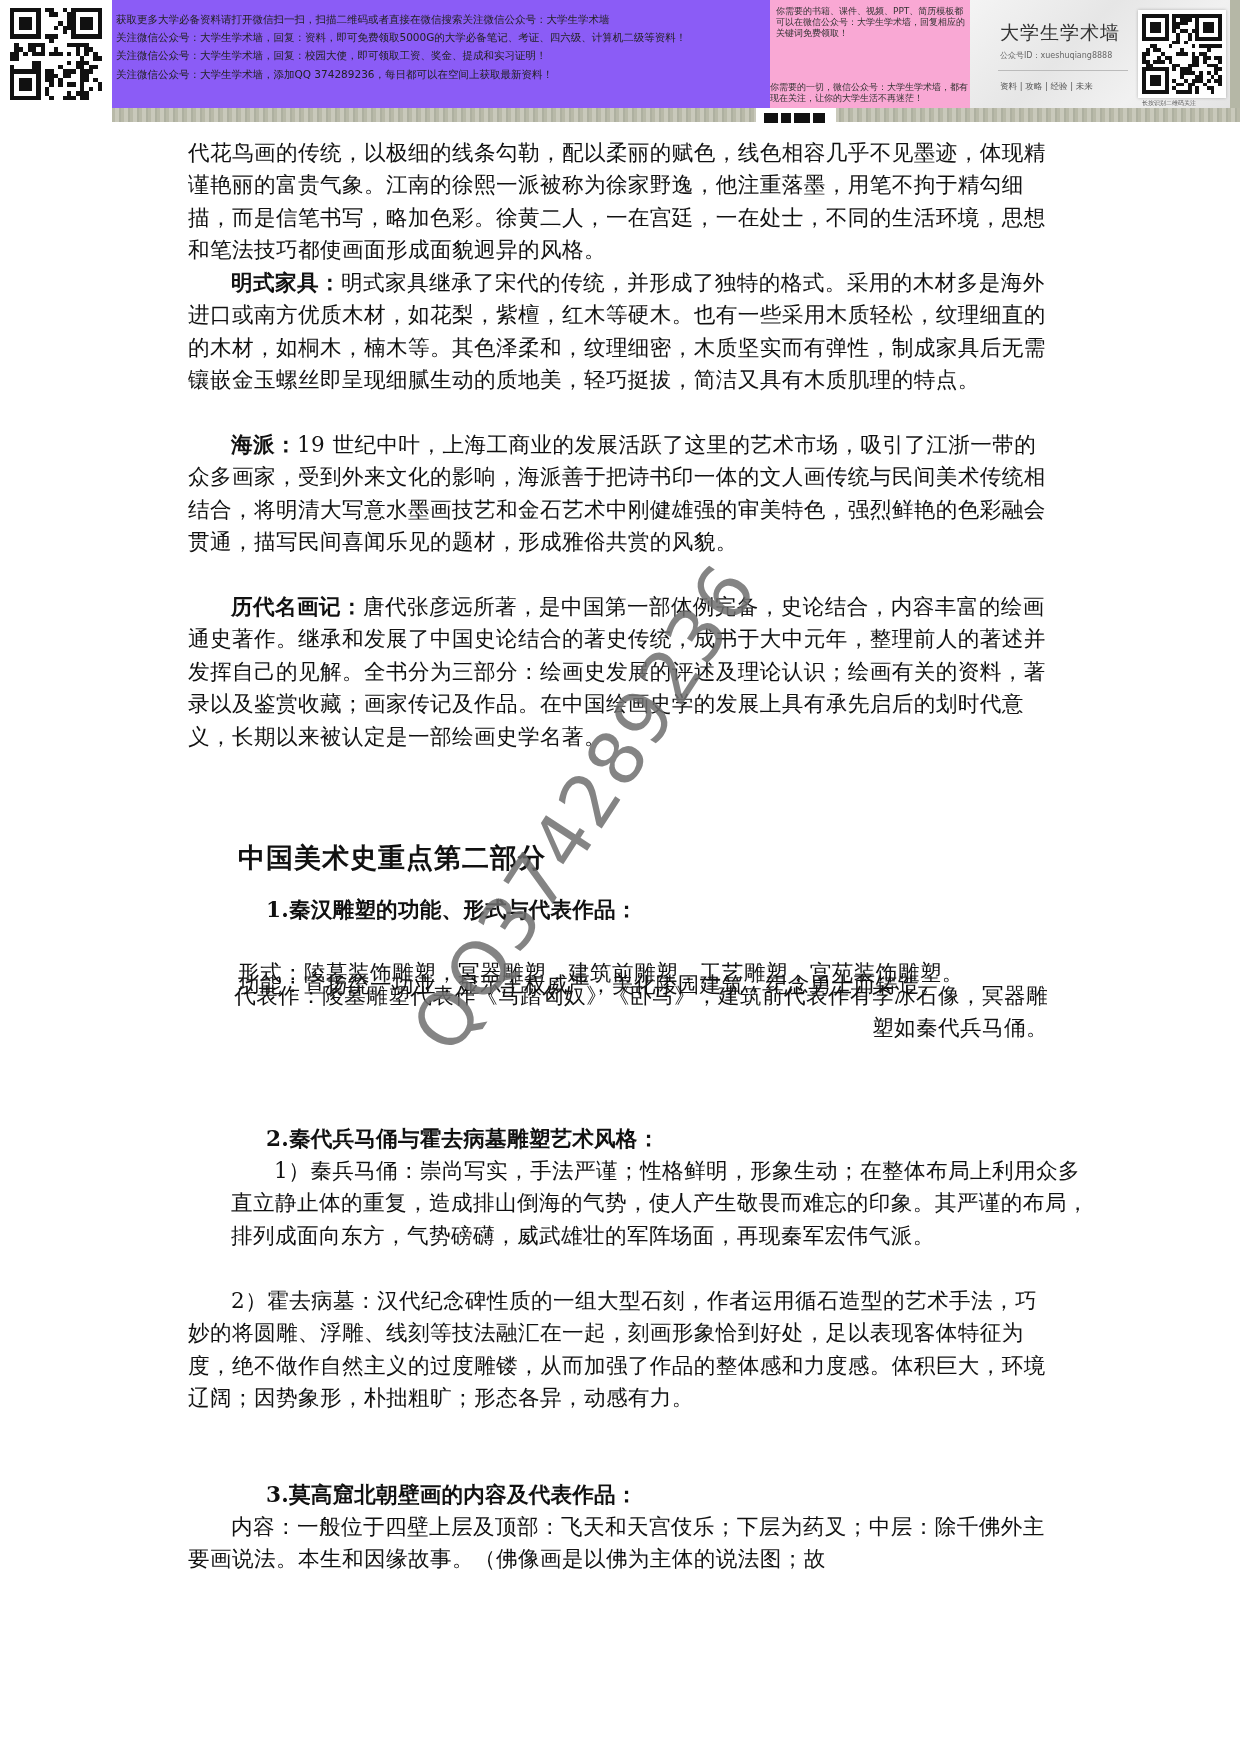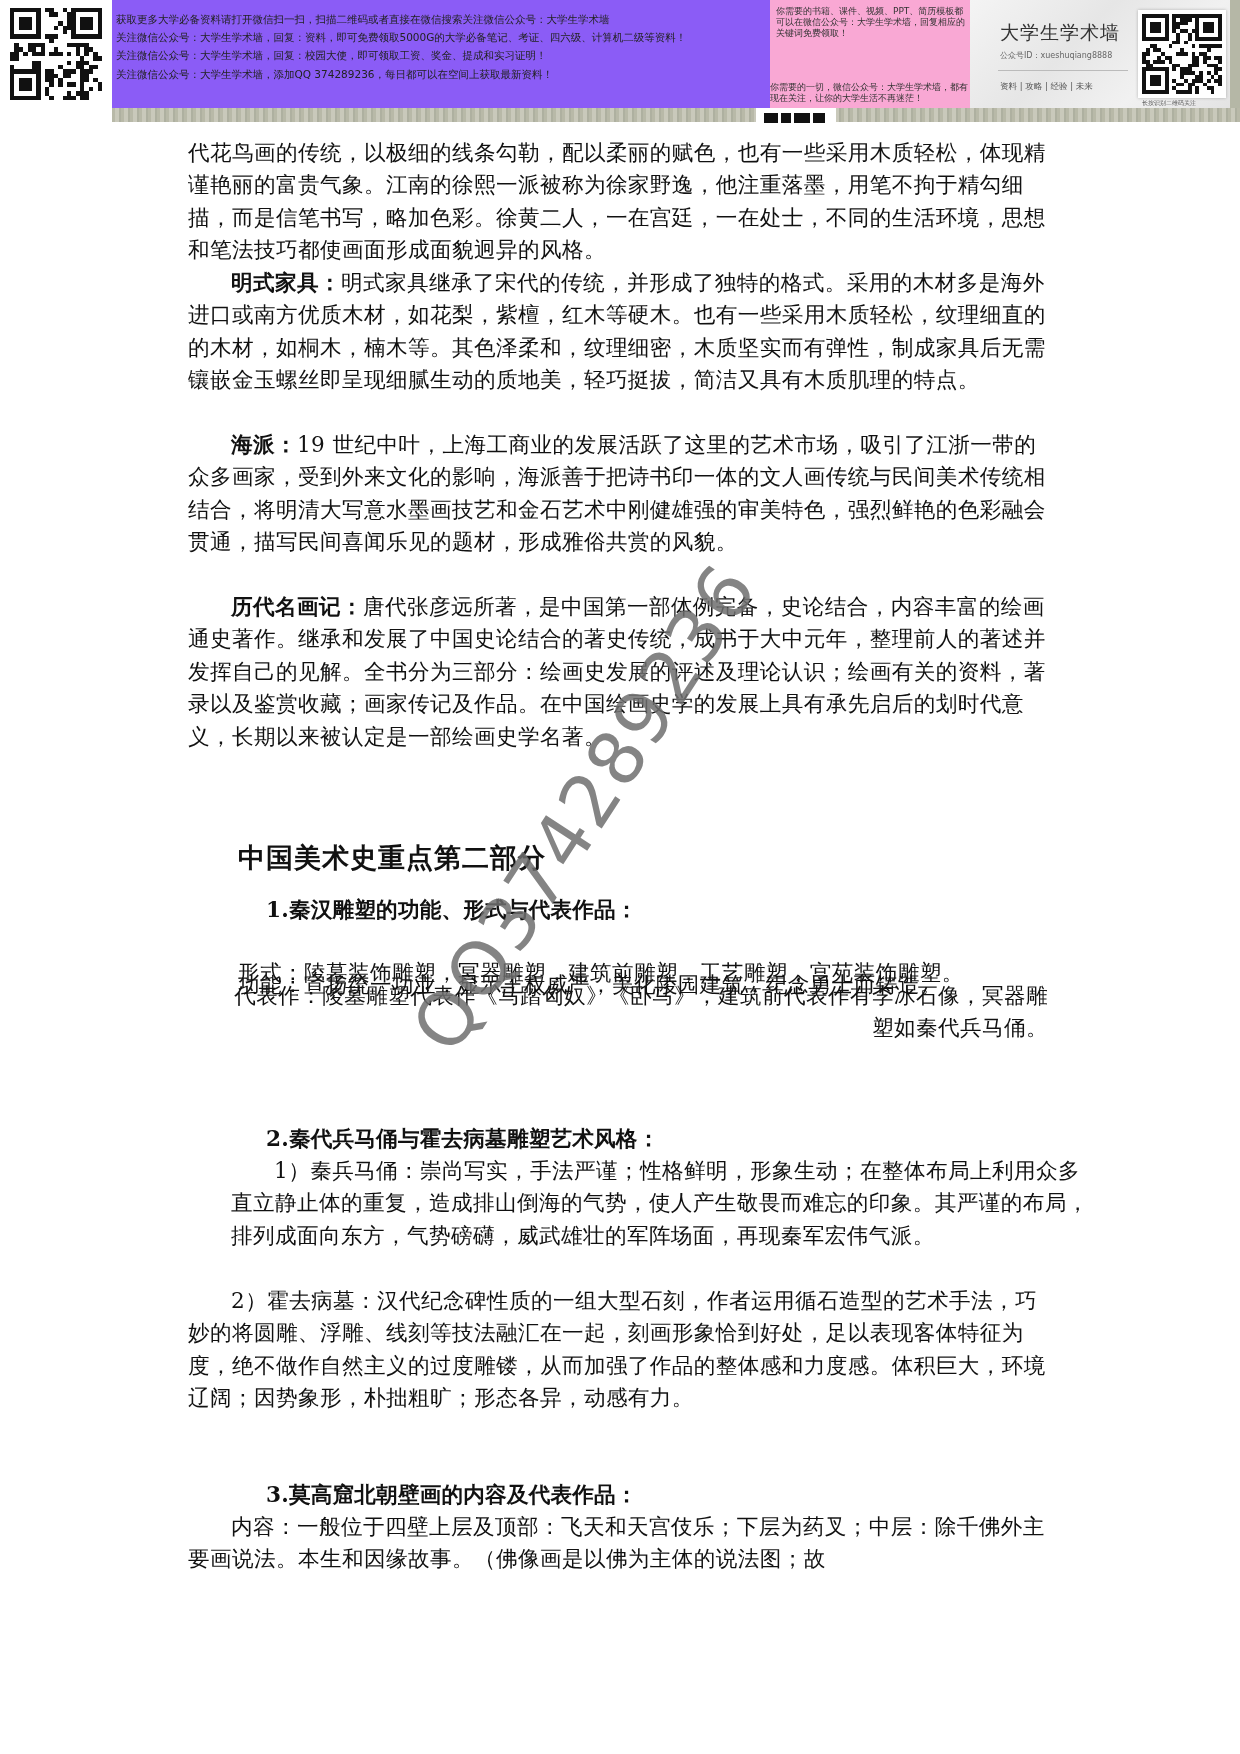--- a/index.html
+++ b/index.html
@@ -982,21 +982,21 @@
   </div>
   <div class="banner-edge"></div>
   <div class="banner-strip"></div>
   <div class="banner-strip-gap"></div>
   <div class="banner-mark">
     <span style="width:14px"></span><span style="width:10px"></span><span style="width:16px"></span><span style="width:12px"></span>
   </div>
 </div>
 
 <div class="doc">
-  <p class="p" style="top:137px;">代花鸟画的传统，以极细的线条勾勒，配以柔丽的赋色，也有一些采用木质轻松，体现精谨艳丽的富贵气象。江南的徐熙一派被称为徐家野逸，他注重落墨，用笔不拘于精勾细描，而是信笔书写，略加色彩。徐黄二人，一在宫廷，一在处士，不同的生活环境，思想和笔法技巧都使画面形成面貌迥异的风格。</p>
+  <p class="p" style="top:137px;">代花鸟画的传统，以极细的线条勾勒，配以柔丽的赋色，线色相容几乎不见墨迹，体现精谨艳丽的富贵气象。江南的徐熙一派被称为徐家野逸，他注重落墨，用笔不拘于精勾细描，而是信笔书写，略加色彩。徐黄二人，一在宫廷，一在处士，不同的生活环境，思想和笔法技巧都使画面形成面貌迥异的风格。</p>
 
   <p class="p ind" style="top:267px;"><span class="b">明式家具：</span><span>明式家具继承了宋代的传统，并形成了独特的格式。采用的木材多是海外进口或南方优质木材，如花梨，紫檀，红木等硬木。也有一些采用木质轻松，纹理细直的的木材，如桐木，楠木等。其色泽柔和，纹理细密，木质坚实而有弹性，制成家具后无需镶嵌金玉螺丝即呈现细腻生动的质地美，轻巧挺拔，简洁又具有木质肌理的特点。</span></p>
 
   <p class="p ind" style="top:429px;"><span class="b">海派：</span><span>19 世纪中叶，上海工商业的发展活跃了这里的艺术市场，吸引了江浙一带的众多画家，受到外来文化的影响，海派善于把诗书印一体的文人画传统与民间美术传统相结合，将明清大写意水墨画技艺和金石艺术中刚健雄强的审美特色，强烈鲜艳的色彩融会贯通，描写民间喜闻乐见的题材，形成雅俗共赏的风貌。</span></p>
 
   <p class="p ind" style="top:591px;"><span class="b">历代名画记：</span><span>唐代张彦远所著，是中国第一部体例完备，史论结合，内容丰富的绘画通史著作。继承和发展了中国史论结合的著史传统，成书于大中元年，整理前人的著述并发挥自己的见解。全书分为三部分：绘画史发展的评述及理论认识；绘画有关的资料，著录以及鉴赏收藏；画家传记及作品。在中国绘画史学的发展上具有承先启后的划时代意义，长期以来被认定是一部绘画史学名著。</span></p>
 
   <div class="h2" style="top:840px; left:50px;">中国美术史重点第二部分</div>
 
   <div class="h3" style="top:895px;">1.秦汉雕塑的功能、形式与代表作品：</div>

